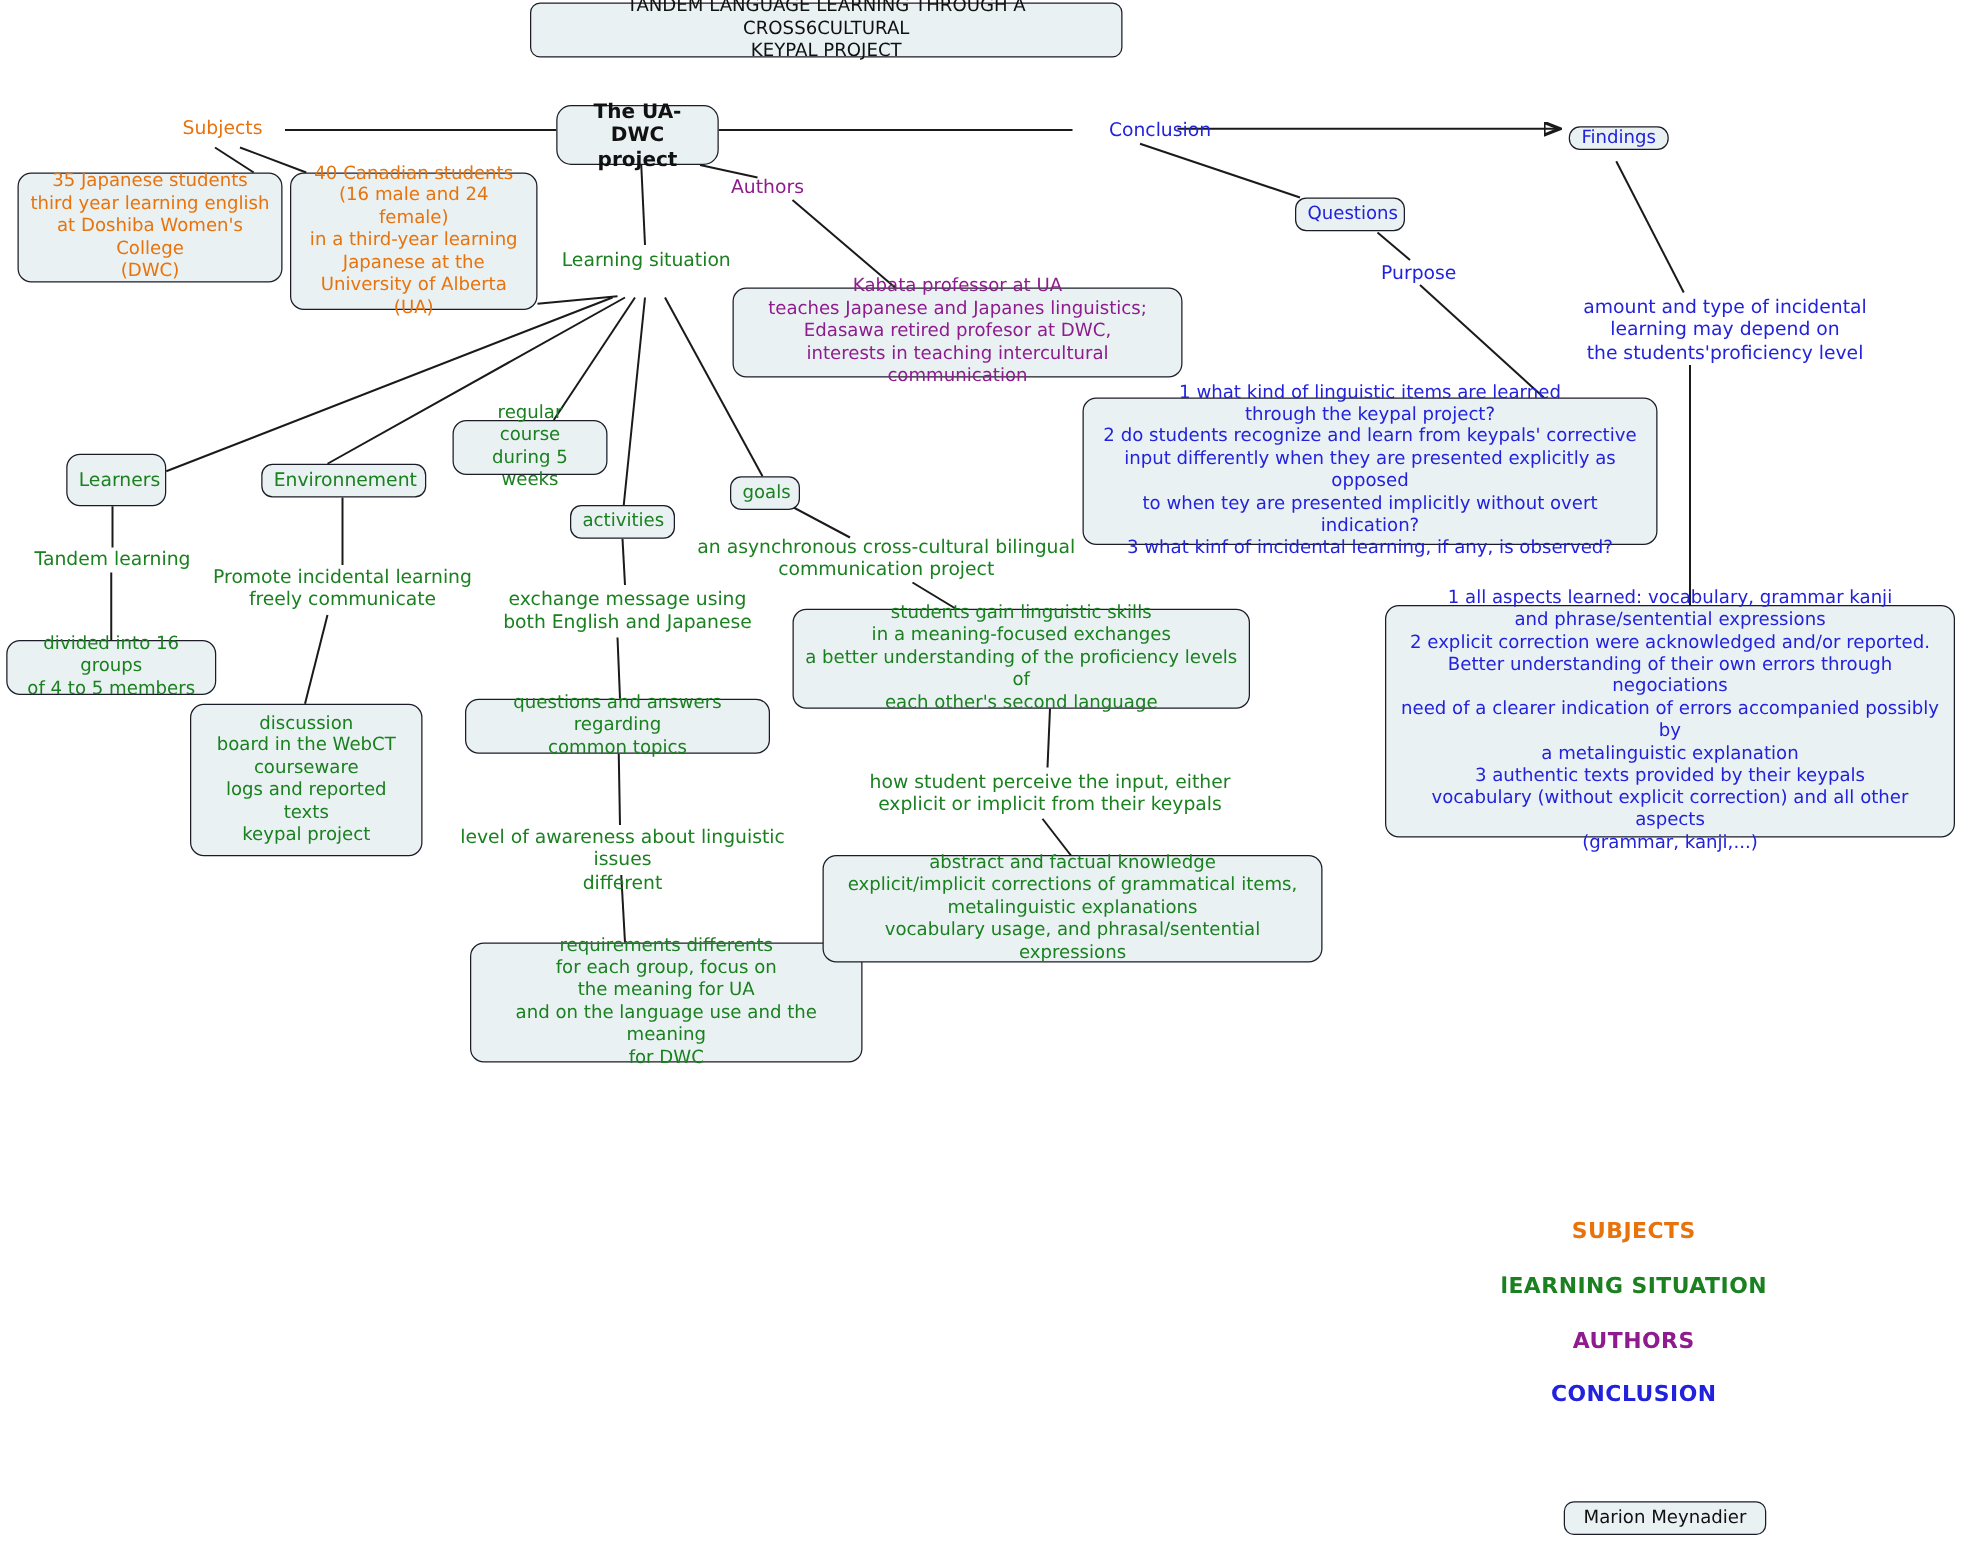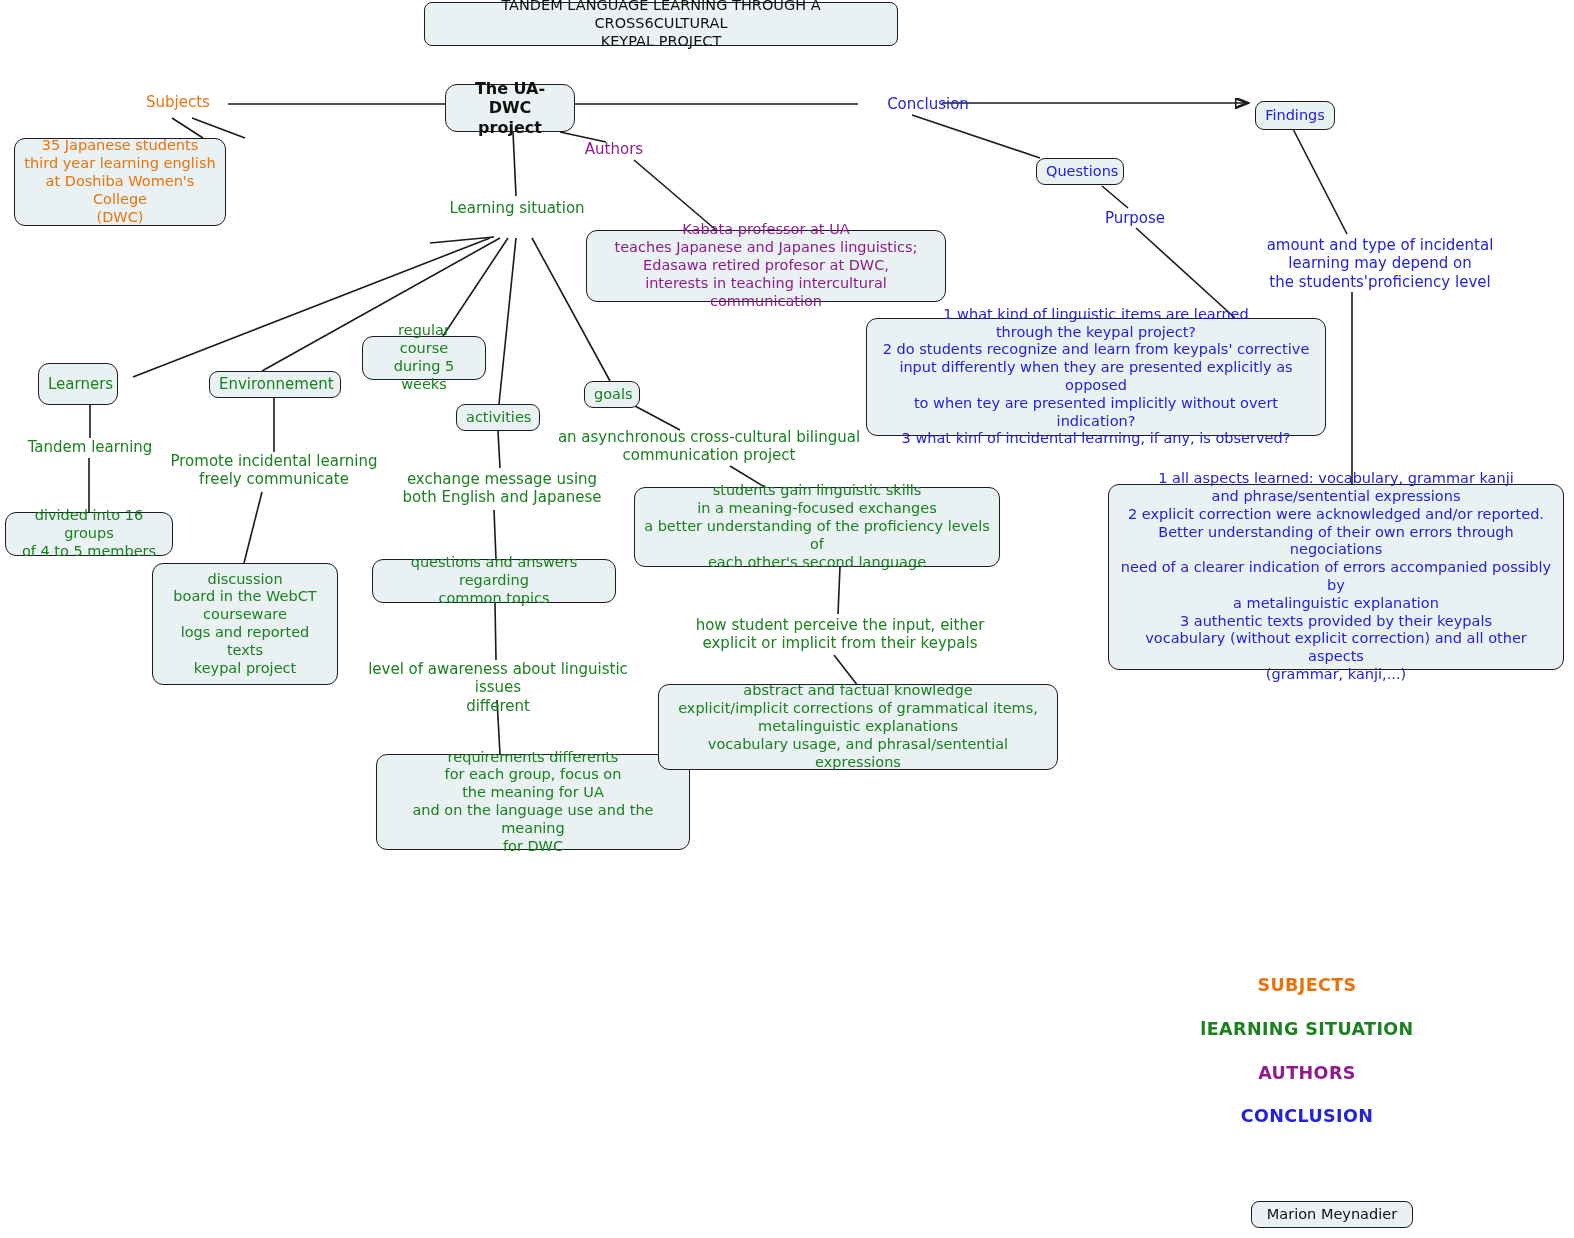--- a/index.html
+++ b/index.html
@@ -40,21 +40,21 @@
     font-size:16px;font-weight:bold;border-radius:12px;
   }
 
   
   #n-jp{left:14px;top:138px;width:212px;height:88px;font-size:14.5px;}
   #n-ca{left:232px;top:138px;width:198px;height:110px;font-size:14.5px;}
   #lb-subjects{left:128px;top:93px;width:100px;font-size:15px;}
 
   
   #lb-learnsit{left:436px;top:199px;width:162px;font-size:15px;}
-  #n-learners{left:38px;top:363px;width:80px;height:42px;font-size:15px;}
+  #n-learners{left:53px;top:363px;width:80px;height:42px;font-size:15px;}
   #n-env{left:209px;top:371px;width:132px;height:27px;font-size:15px;border-radius:9px;}
   #n-regcourse{left:362px;top:336px;width:124px;height:44px;font-size:14.5px;}
   #n-activities{left:456px;top:404px;width:84px;height:27px;font-size:14.5px;border-radius:9px;}
   #n-goals{left:584px;top:381px;width:56px;height:27px;font-size:14.5px;border-radius:9px;}
 
   #lb-tandem{left:18px;top:438px;width:144px;font-size:15px;}
   #n-groups{left:5px;top:512px;width:168px;height:44px;font-size:14.5px;}
   #lb-promote{left:166px;top:452px;width:216px;font-size:15px;}
   #n-discussion{left:152px;top:563px;width:186px;height:122px;font-size:14.5px;}
   #lb-exchange{left:392px;top:470px;width:220px;font-size:15px;}
@@ -68,21 +68,21 @@
   #n-abstract{left:658px;top:684px;width:400px;height:86px;font-size:14.5px;}
 
   
   #lb-authors{left:570px;top:140px;width:88px;font-size:15px;}
   #n-authors{left:586px;top:230px;width:360px;height:72px;font-size:14.5px;}
 
   
   #lb-conclusion{left:856px;top:95px;width:144px;font-size:15px;}
   #n-questions{left:1036px;top:158px;width:88px;height:27px;font-size:14.5px;border-radius:9px;}
   #lb-purpose{left:1092px;top:209px;width:86px;font-size:15px;}
-  #n-findings{left:1255px;top:101px;width:80px;height:29px;font-size:14.5px;border-radius:9px;}
+  #n-findings{left:1255px;top:101px;width:80px;height:19px;font-size:14.5px;border-radius:9px;}
   #lb-amount{left:1240px;top:236px;width:280px;font-size:15px;}
   #n-qlist{left:866px;top:318px;width:460px;height:118px;font-size:14.5px;}
   #n-flist{left:1108px;top:484px;width:456px;height:186px;font-size:14.5px;}
 
   
   .legend-item{position:absolute;width:300px;text-align:center;font-weight:bold;font-size:17.5px;letter-spacing:.4px;}
   #lg-1{left:1157px;top:975px;}
   #lg-2{left:1157px;top:1019px;}
   #lg-3{left:1157px;top:1063px;}
   #lg-4{left:1157px;top:1106px;}
@@ -157,20 +157,28 @@
     <span class="txt">The UA-DWC
 project</span>
   </div>
 
   <div class="lbl c-subjects" id="lb-subjects">Subjects</div>
   <div class="node" id="n-jp">
     <span class="txt c-subjects">35 Japanese students
 third year learning english
 at Doshiba Women's College
 (DWC)</span>
+  </div>
+  <div class="node" id="n-ca">
+    <span class="txt c-subjects">40 Canadian students
+(16 male and 24 female)
+in a third-year learning
+Japanese at the
+University of Alberta
+(UA)</span>
   </div>
 
   <div class="lbl c-learning" id="lb-learnsit">Learning situation</div>
 
   <div class="node" id="n-learners">
     <span class="txt c-learning">Learners</span>
   </div>
   <div class="lbl c-learning" id="lb-tandem">Tandem learning</div>
   <div class="node" id="n-groups">
     <span class="txt c-learning">divided into 16 groups

